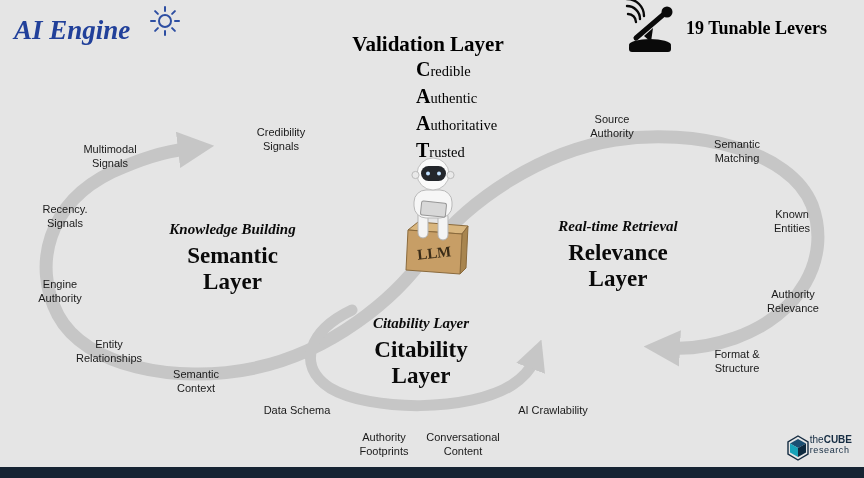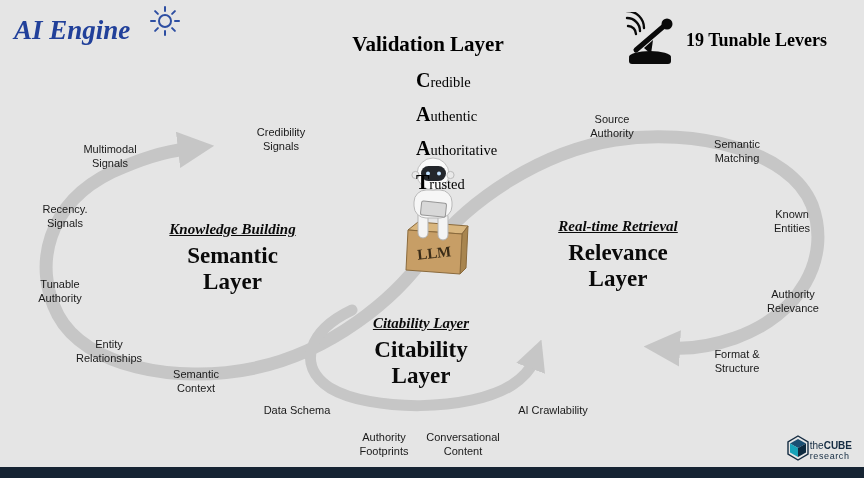--- a/index.html
+++ b/index.html
@@ -11,46 +11,46 @@
   .logo{left:14px;top:16px;color:#21409a;font-family:"Liberation Serif",serif;
         font-style:italic;font-weight:bold;line-height:1.04;z-index:6;}
   .logo-line1{font-size:27px;}
   .logo-line2{font-size:28px;}
   .sun{left:150px;top:6px;z-index:6;}
 
   
   .validation-title{left:328px;top:32px;width:200px;text-align:center;z-index:6;
         font-family:"Liberation Serif",serif;font-weight:bold;font-size:21px;color:#000;}
   .caat{left:416px;top:60px;z-index:6;font-family:"Liberation Serif",serif;color:#000;}
-  .caat-item{height:27px;line-height:27px;margin-top:7px;}
+  .caat-item{height:27px;line-height:19px;}
   .caat-initial{font-size:20px;font-weight:bold;}
   .caat-rest{font-size:14.5px;}
 
   
-  .levers{left:620px;top:12px;display:flex;align-items:center;gap:8px;z-index:6;}
+  .levers{left:620px;top:0;display:flex;align-items:center;gap:8px;z-index:6;}
   .levers-label{font-family:"Liberation Serif",serif;font-weight:bold;font-size:18px;color:#000;}
 
   
   .loop-block{text-align:center;z-index:4;font-family:"Liberation Serif",serif;color:#0a0a0a;}
-  .loop-sub{font-size:15px;font-weight:bold;font-style:italic;text-decoration:underline;}
+  .loop-sub{font-size:15px;font-weight:bold;font-style:italic;}
   .loop-title{font-size:23px;font-weight:bold;white-space:pre-line;line-height:1.15;margin-top:5px;}
   .loop-left{left:145px;top:221px;width:175px;}
   .loop-right{left:528px;top:218px;width:180px;text-align:center;}
   .loop-bottom{left:337px;top:315px;width:168px;}
 
   
   .p-label{font-size:11px;color:#1a1a1a;text-align:center;white-space:pre-line;
            line-height:1.3;z-index:4;}
 
   
   .loops-svg{left:0;top:0;z-index:1;}
   .robot{left:388px;top:152px;z-index:5;}
 
   
-  .footer-logo{right:12px;bottom:17px;display:flex;align-items:flex-end;
+  .footer-logo{right:12px;bottom:17px;display:flex;align-items:flex-start;
                color:#152c42;z-index:6;}
   .cube-text{line-height:1.05;}
   .cube-top{font-size:10px;}
   .cube-the{font-weight:400;}
   .cube-cube{font-weight:bold;}
   .cube-research{font-size:9px;letter-spacing:0.6px;}
   .bottom-bar{left:0;bottom:0;width:864px;height:11px;background:#162433;z-index:6;}
 </style>
 </head>
 <body>
@@ -155,21 +155,21 @@
     <circle cx="62.5" cy="23" r="3.6" fill="#e9e9e9" stroke="#bbbbbb"></circle>
     <rect x="33" y="14" width="25" height="15" rx="7.5" fill="#23262b"></rect>
     <circle cx="40" cy="21.5" r="2" fill="#bfe0ff"></circle>
     <circle cx="51" cy="21.5" r="2" fill="#bfe0ff"></circle>
   </svg>
 
   <div class="abs p-label" style="left:70px;top:142px;width:80px;">Multimodal
 Signals</div>
   <div class="abs p-label" style="left:30px;top:202px;width:70px;">Recency.
 Signals</div>
-  <div class="abs p-label" style="left:25px;top:277px;width:70px;">Tunable
+  <div class="abs p-label" style="left:25px;top:277px;width:70px;">Engine
 Authority</div>
   <div class="abs p-label" style="left:64px;top:337px;width:90px;">Entity
 Relationships</div>
   <div class="abs p-label" style="left:156px;top:367px;width:80px;">Semantic
 Context</div>
   <div class="abs p-label" style="left:241px;top:125px;width:80px;">Credibility
 Signals</div>
   <div class="abs p-label" style="left:572px;top:112px;width:80px;">Source
 Authority</div>
   <div class="abs p-label" style="left:697px;top:137px;width:80px;">Semantic

